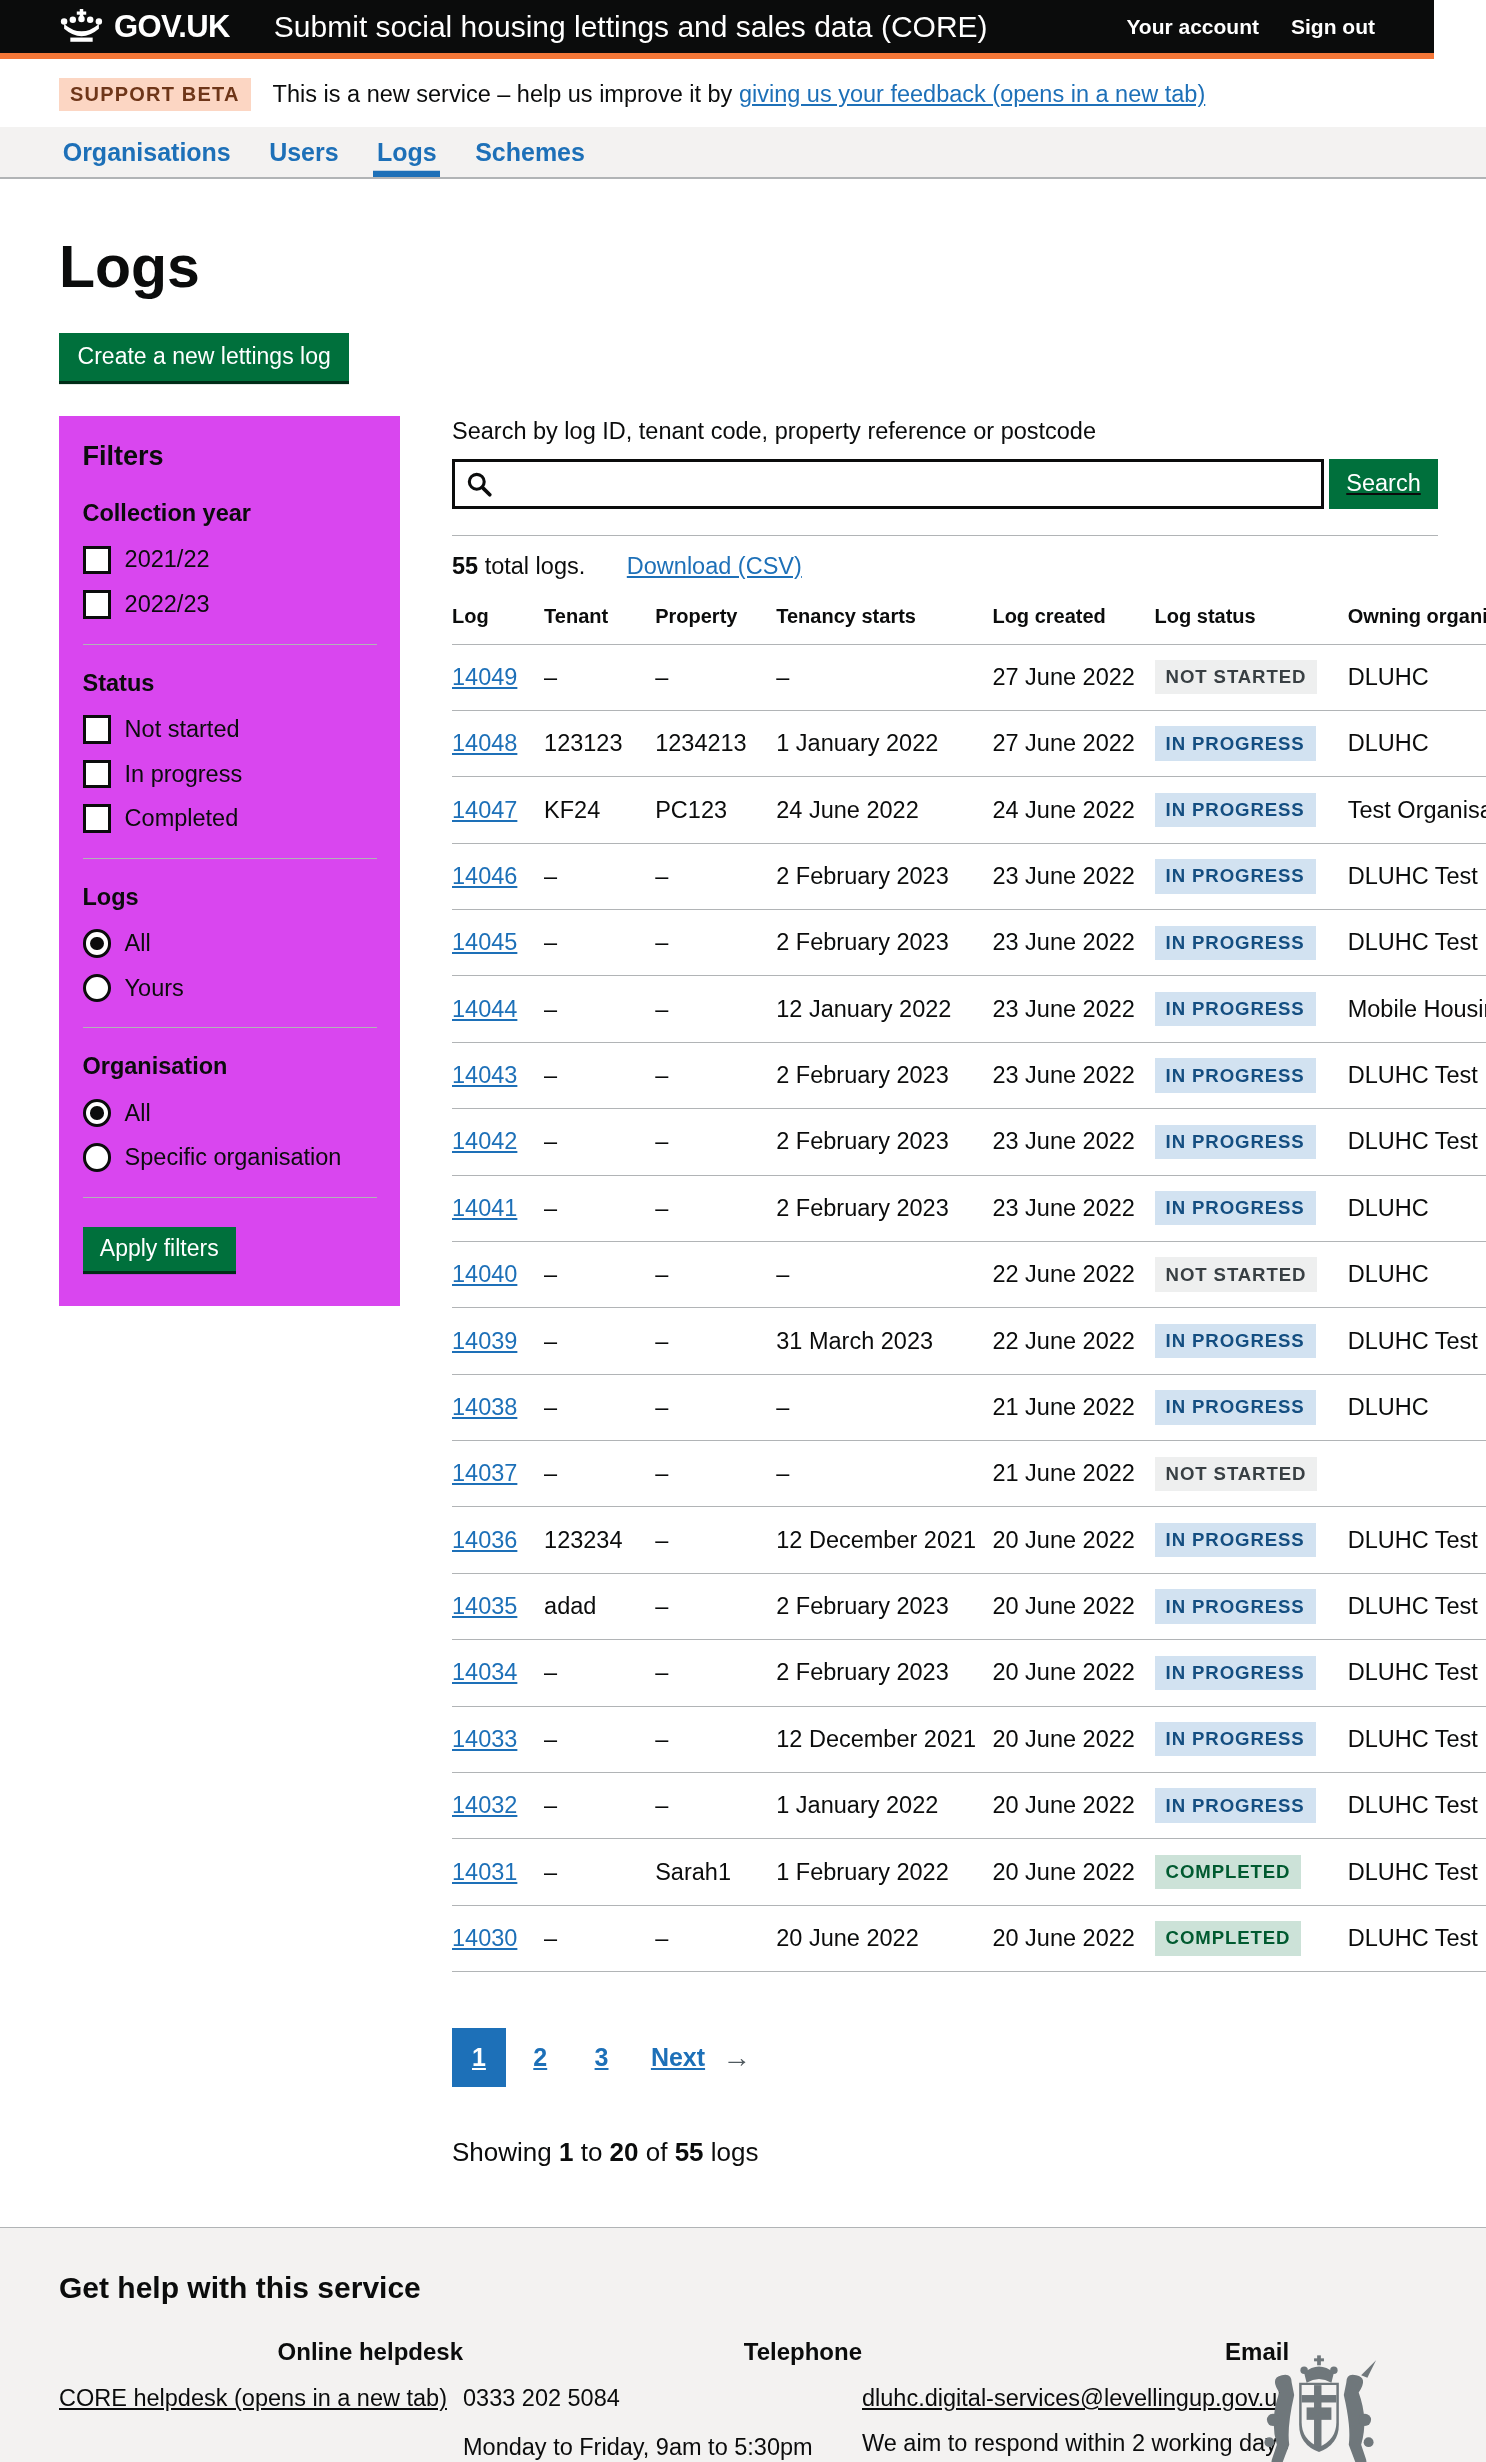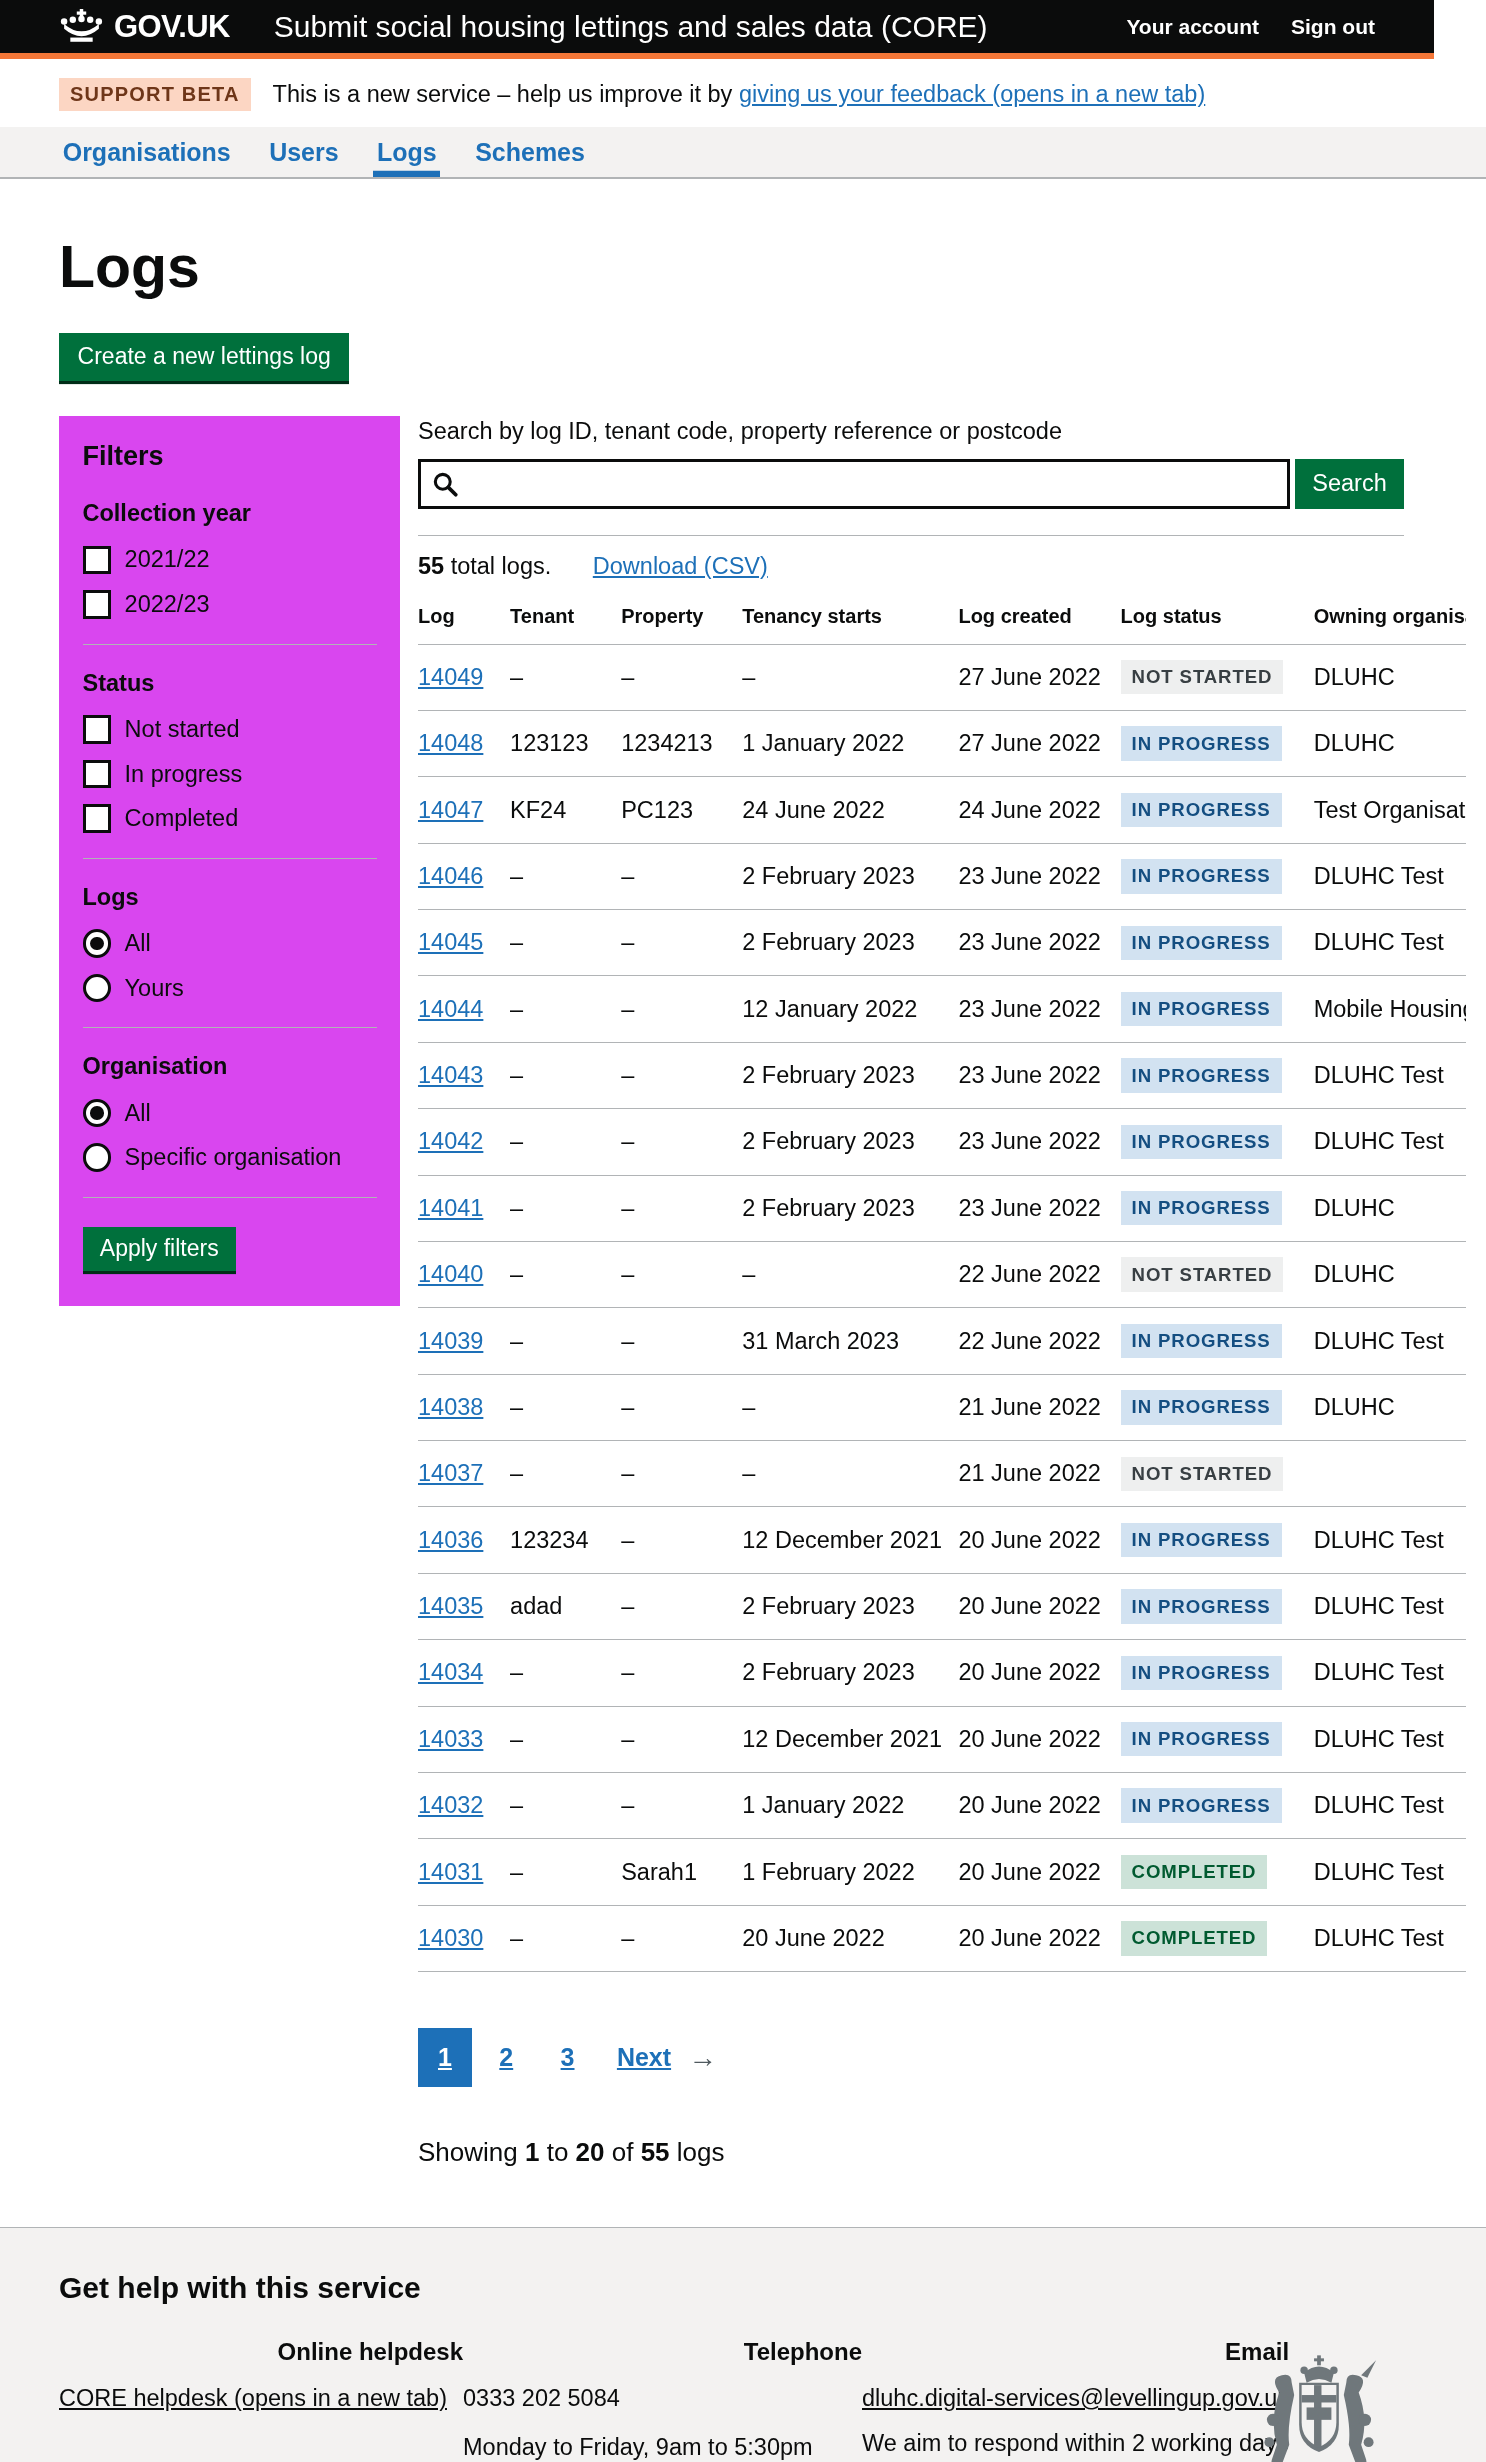--- a/index.html
+++ b/index.html
@@ -62,23 +62,23 @@
     width:28.5px; height:28.5px; border:3.1px solid #0b0c0c; background:#fff; flex:0 0 28.5px;
     display:flex; align-items:center; justify-content:center;
   }
   .option-box.radio{ border-radius:50%; }
   .radio-dot{ width:13.6px; height:13.6px; border-radius:50%; background:#0b0c0c; }
   .option-label{ font-size:23.5px; margin-left:13.6px; }
   .filter-divider{ border:none; border-top:1.2px solid #b1b4b6; margin:25px 0; }
   .apply-btn{ margin-top:3.7px; padding:8.7px 17.3px; }
 
   
-  .results-col{ width:1048px; margin-left:18px; overflow:hidden; }
+  .results-col{ width:1048px; margin-left:52px; overflow:hidden; }
   .search-label{ font-size:23.5px; margin:2.5px 0 13.6px 0; display:block; }
-  .search-row{ display:flex; }
+  .search-row{ display:flex;text-decoration:underline; }
   .search-input-wrap{ position:relative; width:872px; height:50px; border:3.1px solid #0b0c0c; background:#fff; }
   .search-input-wrap svg{ position:absolute; left:10px; top:8.7px; }
   .search-input{
     border:none; outline:none; width:100%; height:100%; font-size:23.5px;
     padding-left:50px; font-family:"Liberation Sans", sans-serif;
   }
   .search-btn{ width:109px; height:50px; margin-left:5px; box-shadow:none; padding:0; font-size:23.5px; }
   .results-divider{ border:none; border-top:1.9px solid #b1b4b6; margin:26px 0 0 0; width:986px; }
   .total-line{ font-size:23.5px; margin:17.3px 0 0 0; }
   .total-line strong{ font-weight:bold; }

